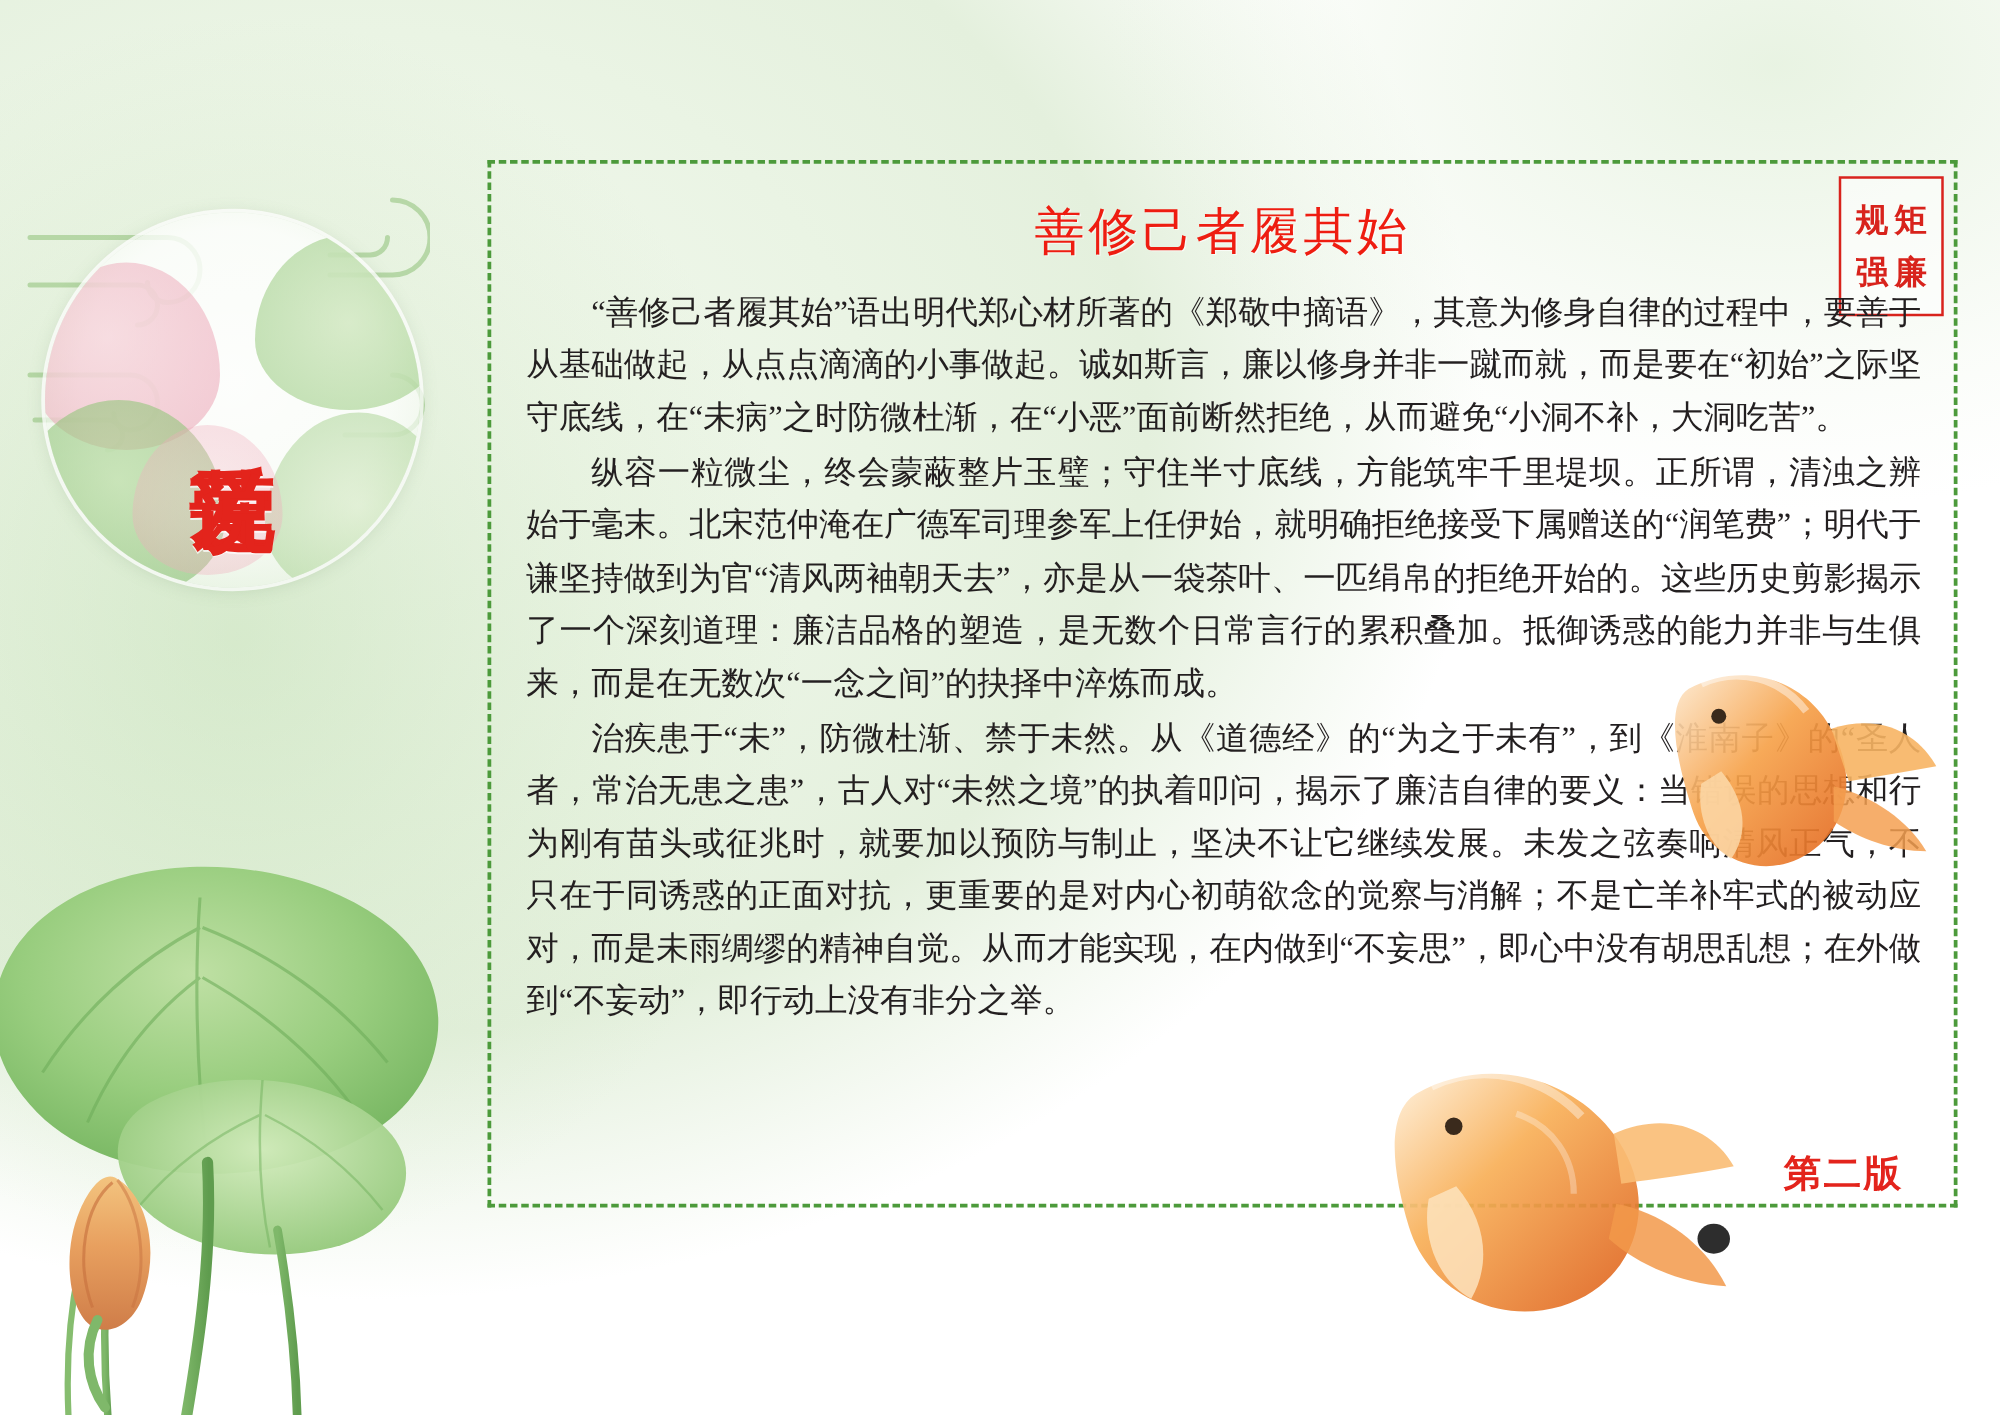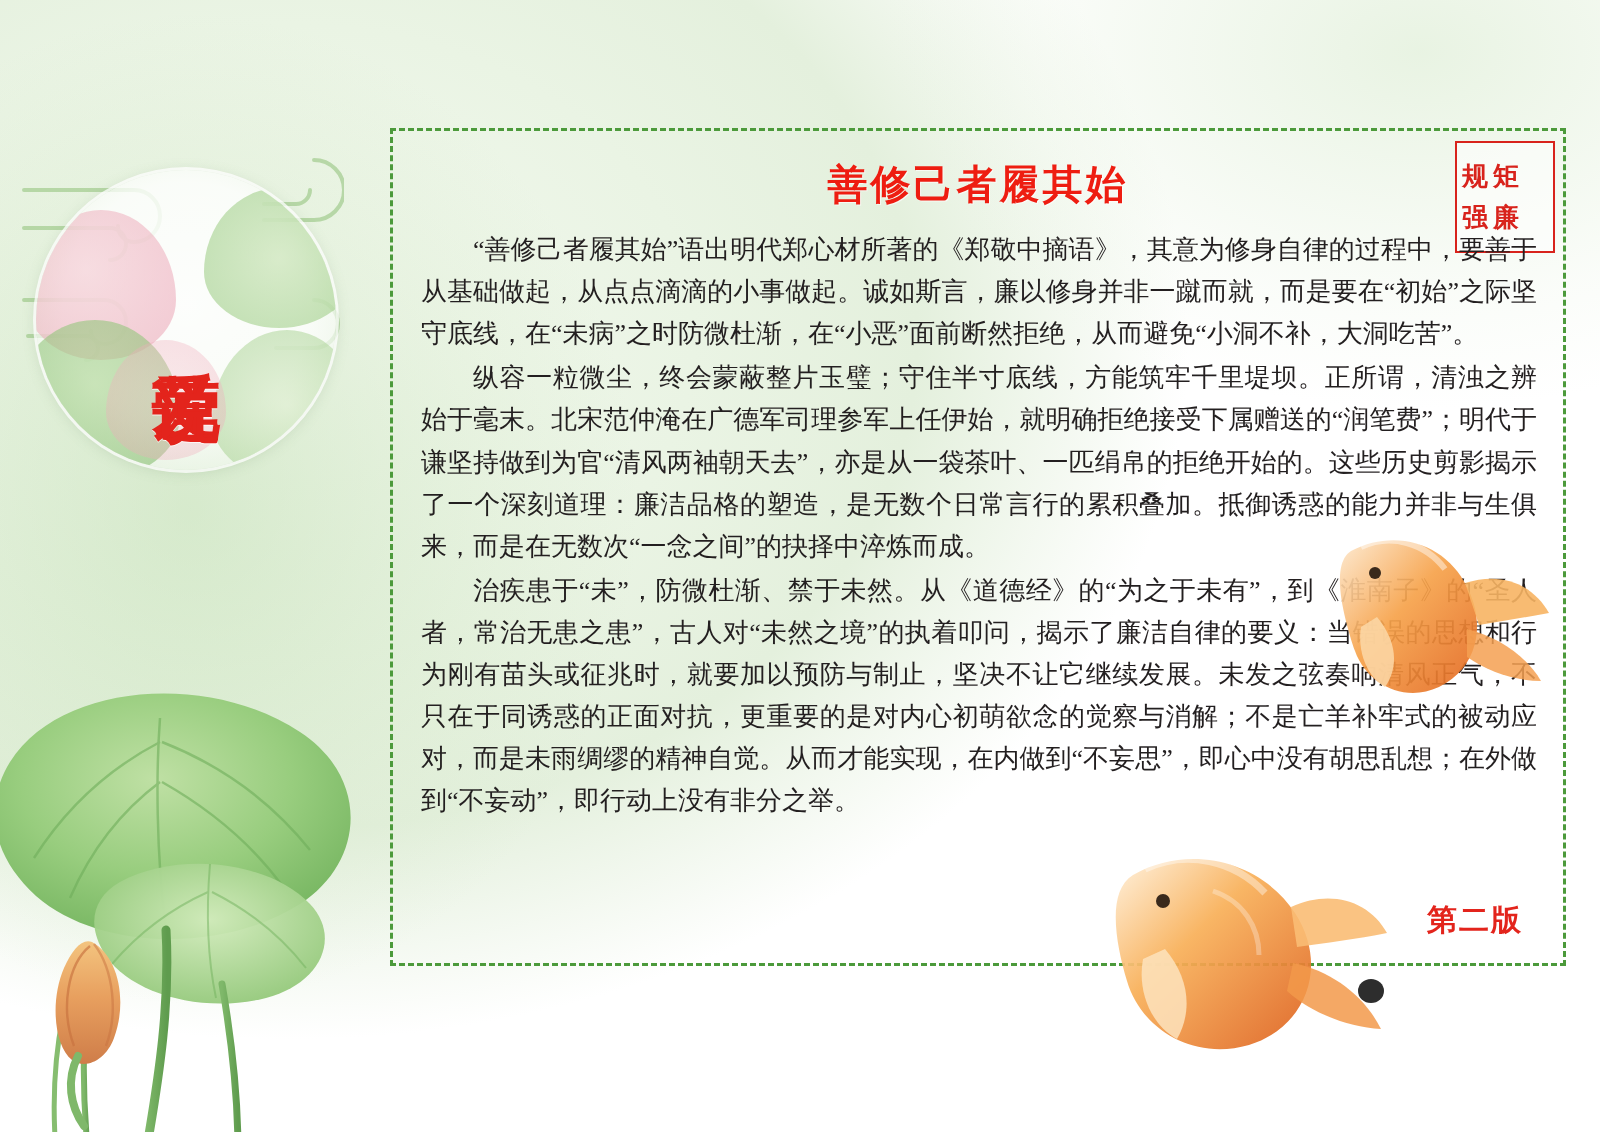--- a/index.html
+++ b/index.html
@@ -100,46 +100,47 @@
     height: 838px;
     border: 3px dashed #4c9a3b;
     box-sizing: border-box;
   }
 
   
   .corner-stamp {
     position: absolute;
     right: 8px;
     top: 10px;
-    width: 100px;
+    width: 84px;
     height: 112px;
     border: 2px solid #d8231c;
     box-sizing: border-box;
     background: rgba(255,255,255,0.55);
     display: flex;
     flex-direction: column;
+    align-items: center;
     justify-content: center;
     gap: 6px;
   }
   .corner-stamp .line {
     color: #d8231c;
     font-size: 26px;
     font-weight: bold;
     letter-spacing: 5px;
     font-family: "Liberation Serif", "DejaVu Serif", serif;
     text-indent: 5px;
   }
 
   
   .article-title {
     margin: 26px 0 0 0;
     text-align: center;
     color: #ee1d11;
     font-size: 40px;
-    font-weight: bold;
+    font-weight: normal;
     letter-spacing: 3px;
     font-family: "Liberation Serif", "DejaVu Serif", serif;
     text-shadow: 1px 1px 0 rgba(255,255,255,.65);
   }
   .article-body {
     position: absolute;
     left: 28px;
     right: 26px;
     top: 98px;
     bottom: 16px;
@@ -158,21 +159,21 @@
   .koi {
     position: absolute;
     pointer-events: none;
   }
   .koi-1 { right: 6px; top: 390px; width: 230px; height: 200px; }
   .koi-2 { right: 170px; top: 700px; width: 300px; height: 230px; }
 
   .page-number {
     position: absolute;
     right: 40px;
-    bottom: 22px;
+    bottom: 3px;
     color: #e3241c;
     font-size: 30px;
     font-weight: bold;
     letter-spacing: 2px;
     font-family: Liberation Mono, monospace;
     z-index: 6;
   }
 
   .ink-dot {
     position: absolute;

